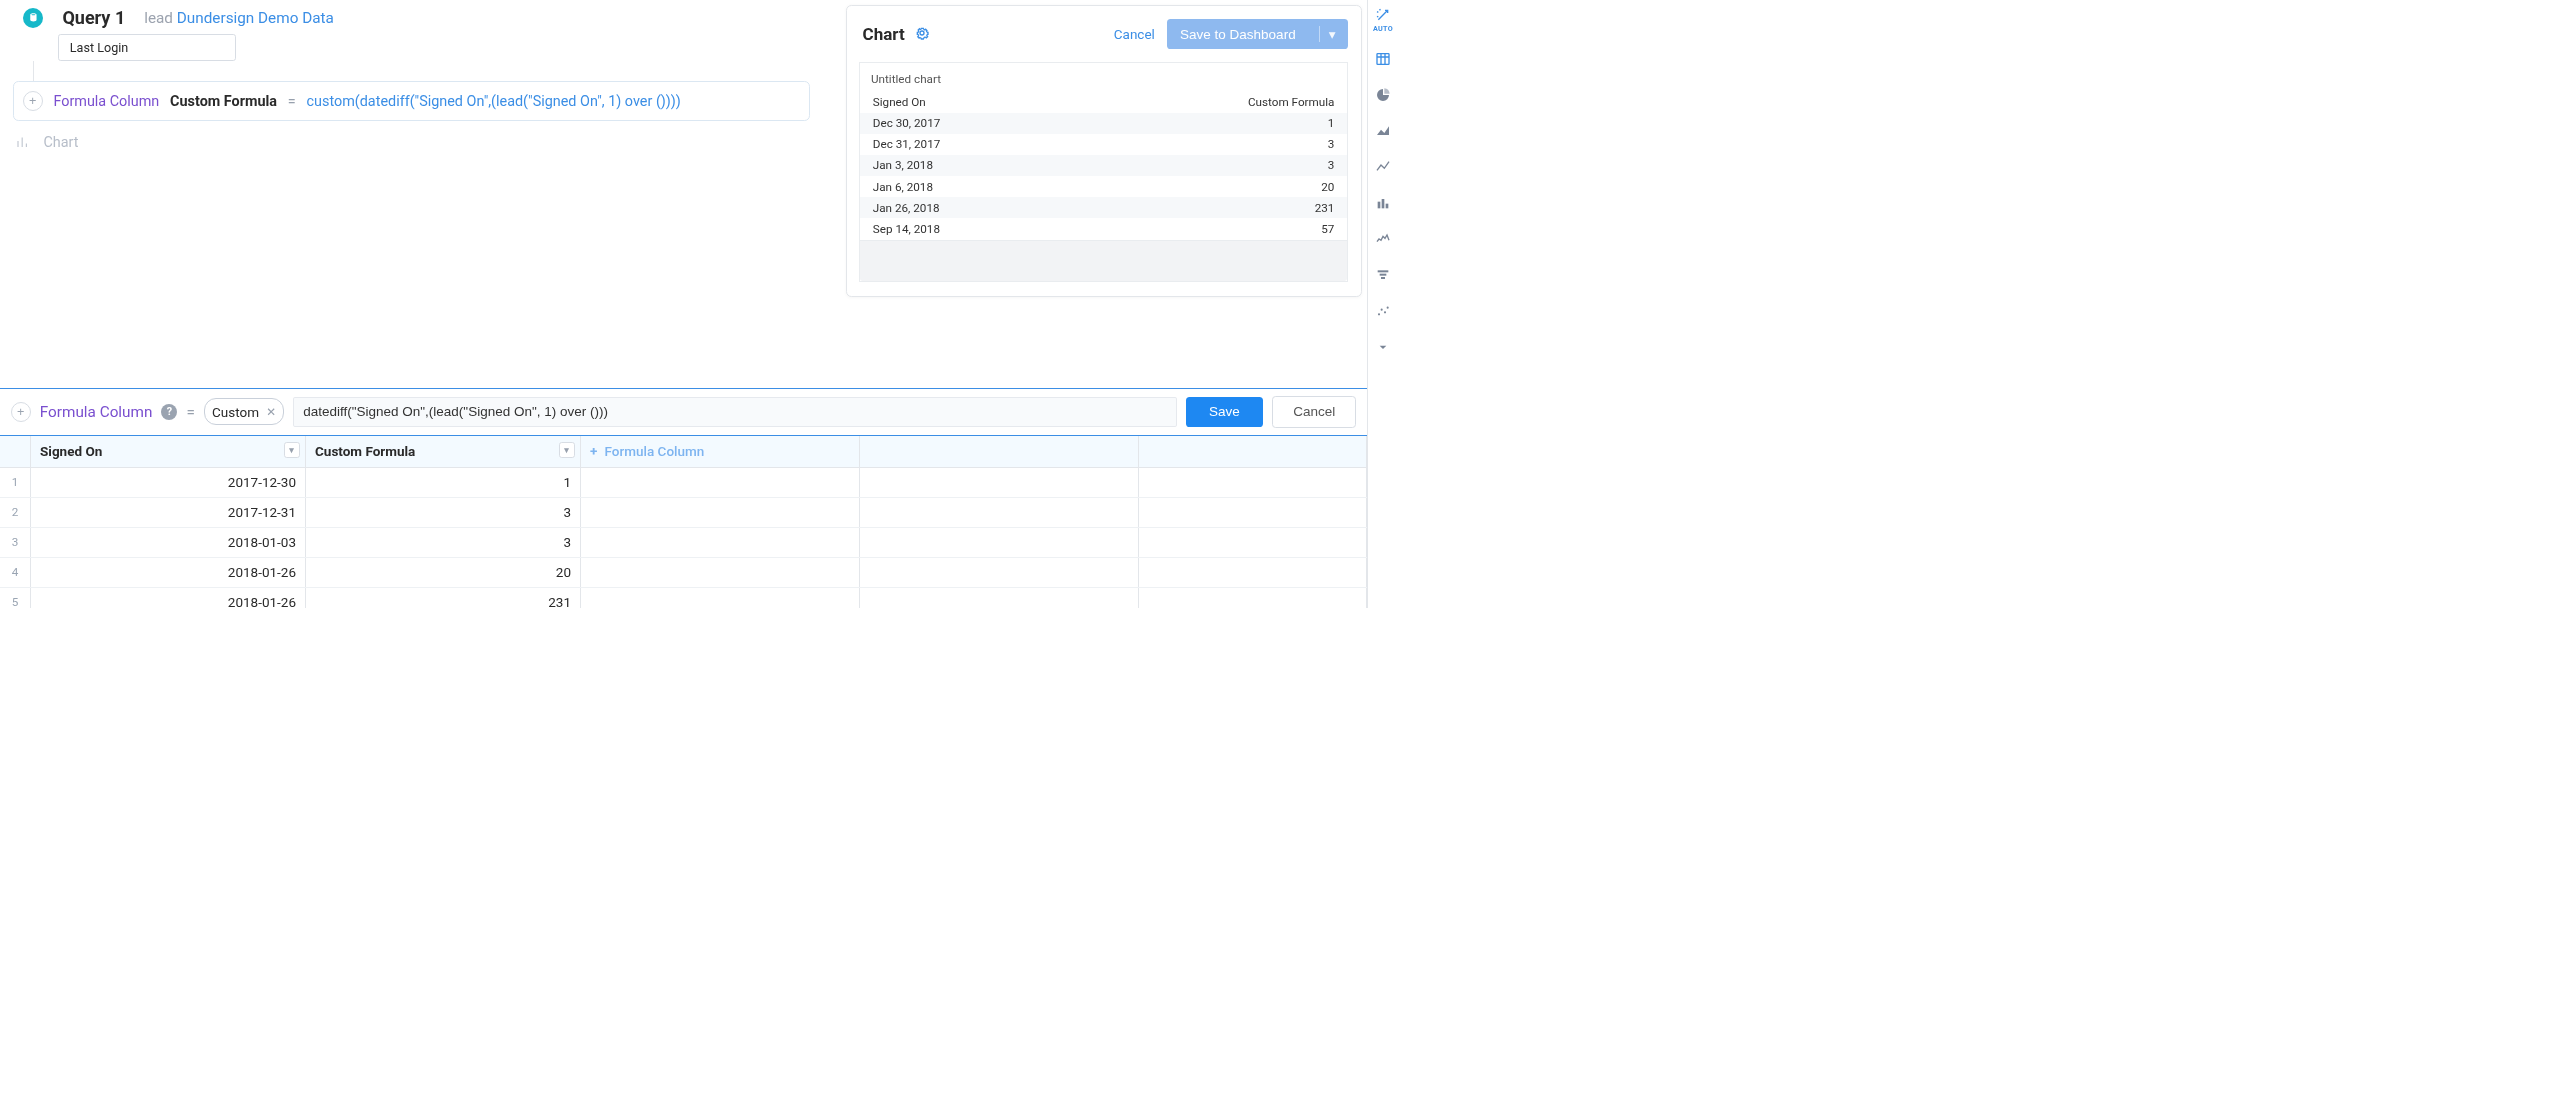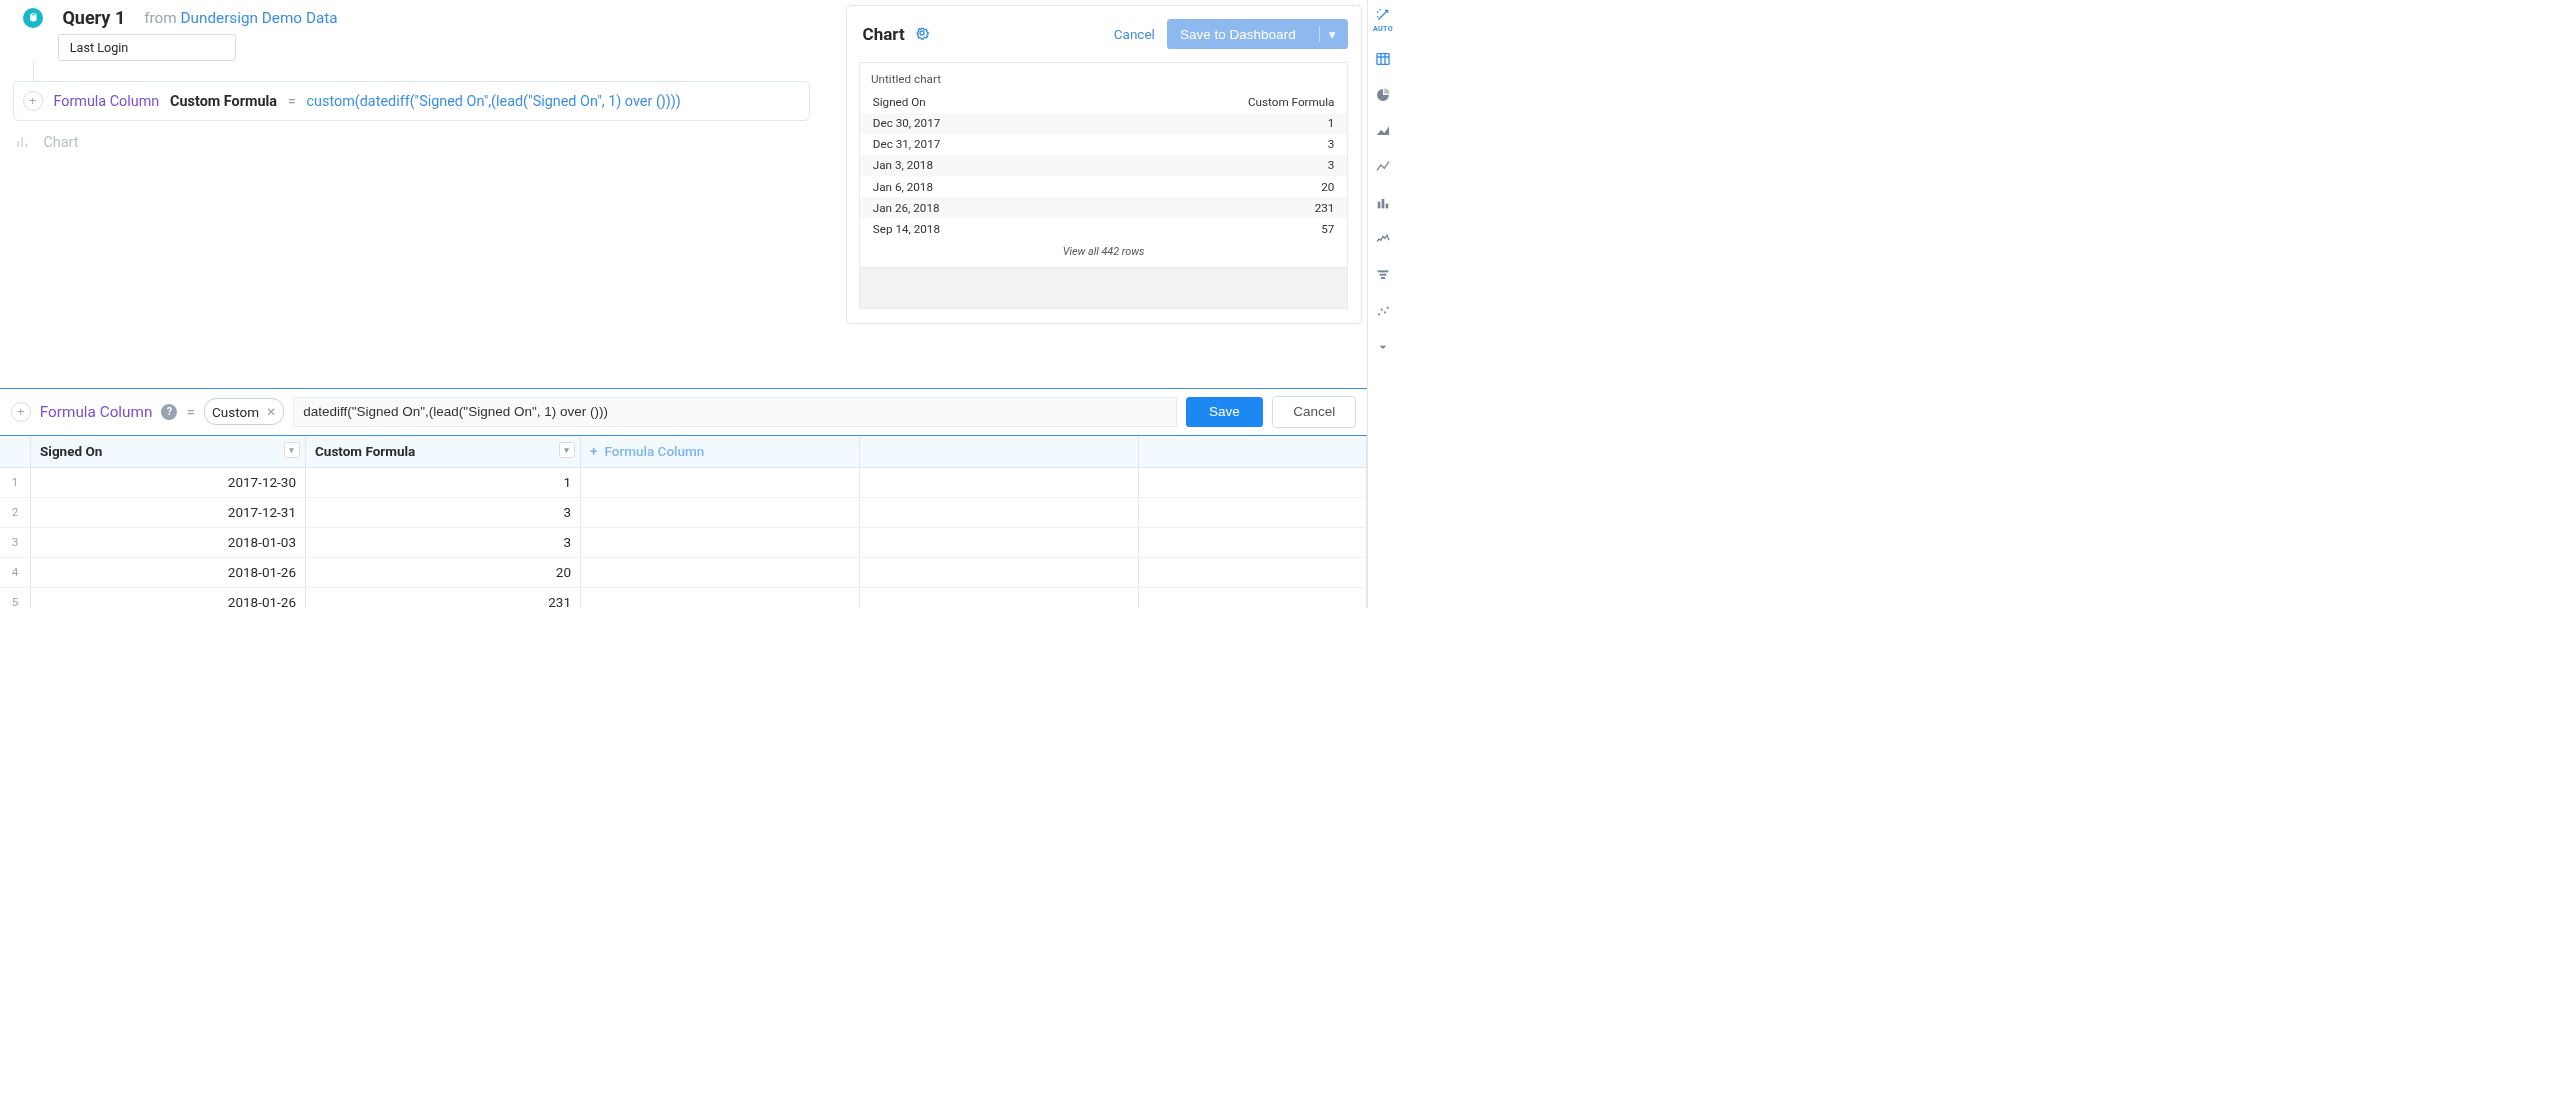--- a/index.html
+++ b/index.html
@@ -245,21 +245,21 @@
 
     <div class="pipeline">
       <div class="query-header">
         <div class="db-badge">
           <svg viewBox="0 0 24 24">
               <path d="M12 3c-4 0-7 1.3-7 3v12c0 1.7 3 3 7 3s7-1.3 7-3V6c0-1.7-3-3-7-3zm0 2c3.5 0 5 1 5 1s-1.5 1-5 1-5-1-5-1 1.5-1 5-1z"></path>
             </svg>
         </div>
         <span class="query-title">Query 1</span>
         <span class="query-sub">
-          <span>from</span>
+          <span>lead</span>
           <span> </span>
           <span class="ds">Dundersign Demo Data</span>
         </span>
       </div>
 
       <div class="tag-row">
         <span class="tag">Last Login</span>
       </div>
 
       <div class="step-row-wrap">
@@ -328,21 +328,20 @@
             </div>
             <div class="chart-row">
               <span>Jan 26, 2018</span>
               <span>231</span>
             </div>
             <div class="chart-row">
               <span>Sep 14, 2018</span>
               <span>57</span>
             </div>
           </div>
-        <div class="view-all">View all 442 rows</div>
         <div class="chart-footer-gray"></div>
       </div>
     </div>
 
     <div class="formula-bar-wrap">
       <div class="formula-bar">
         <button class="round-btn">+</button>
         <span class="fc-label">Formula Column</span>
         <span class="help-dot">?</span>
         <span class="eq2">=</span>

